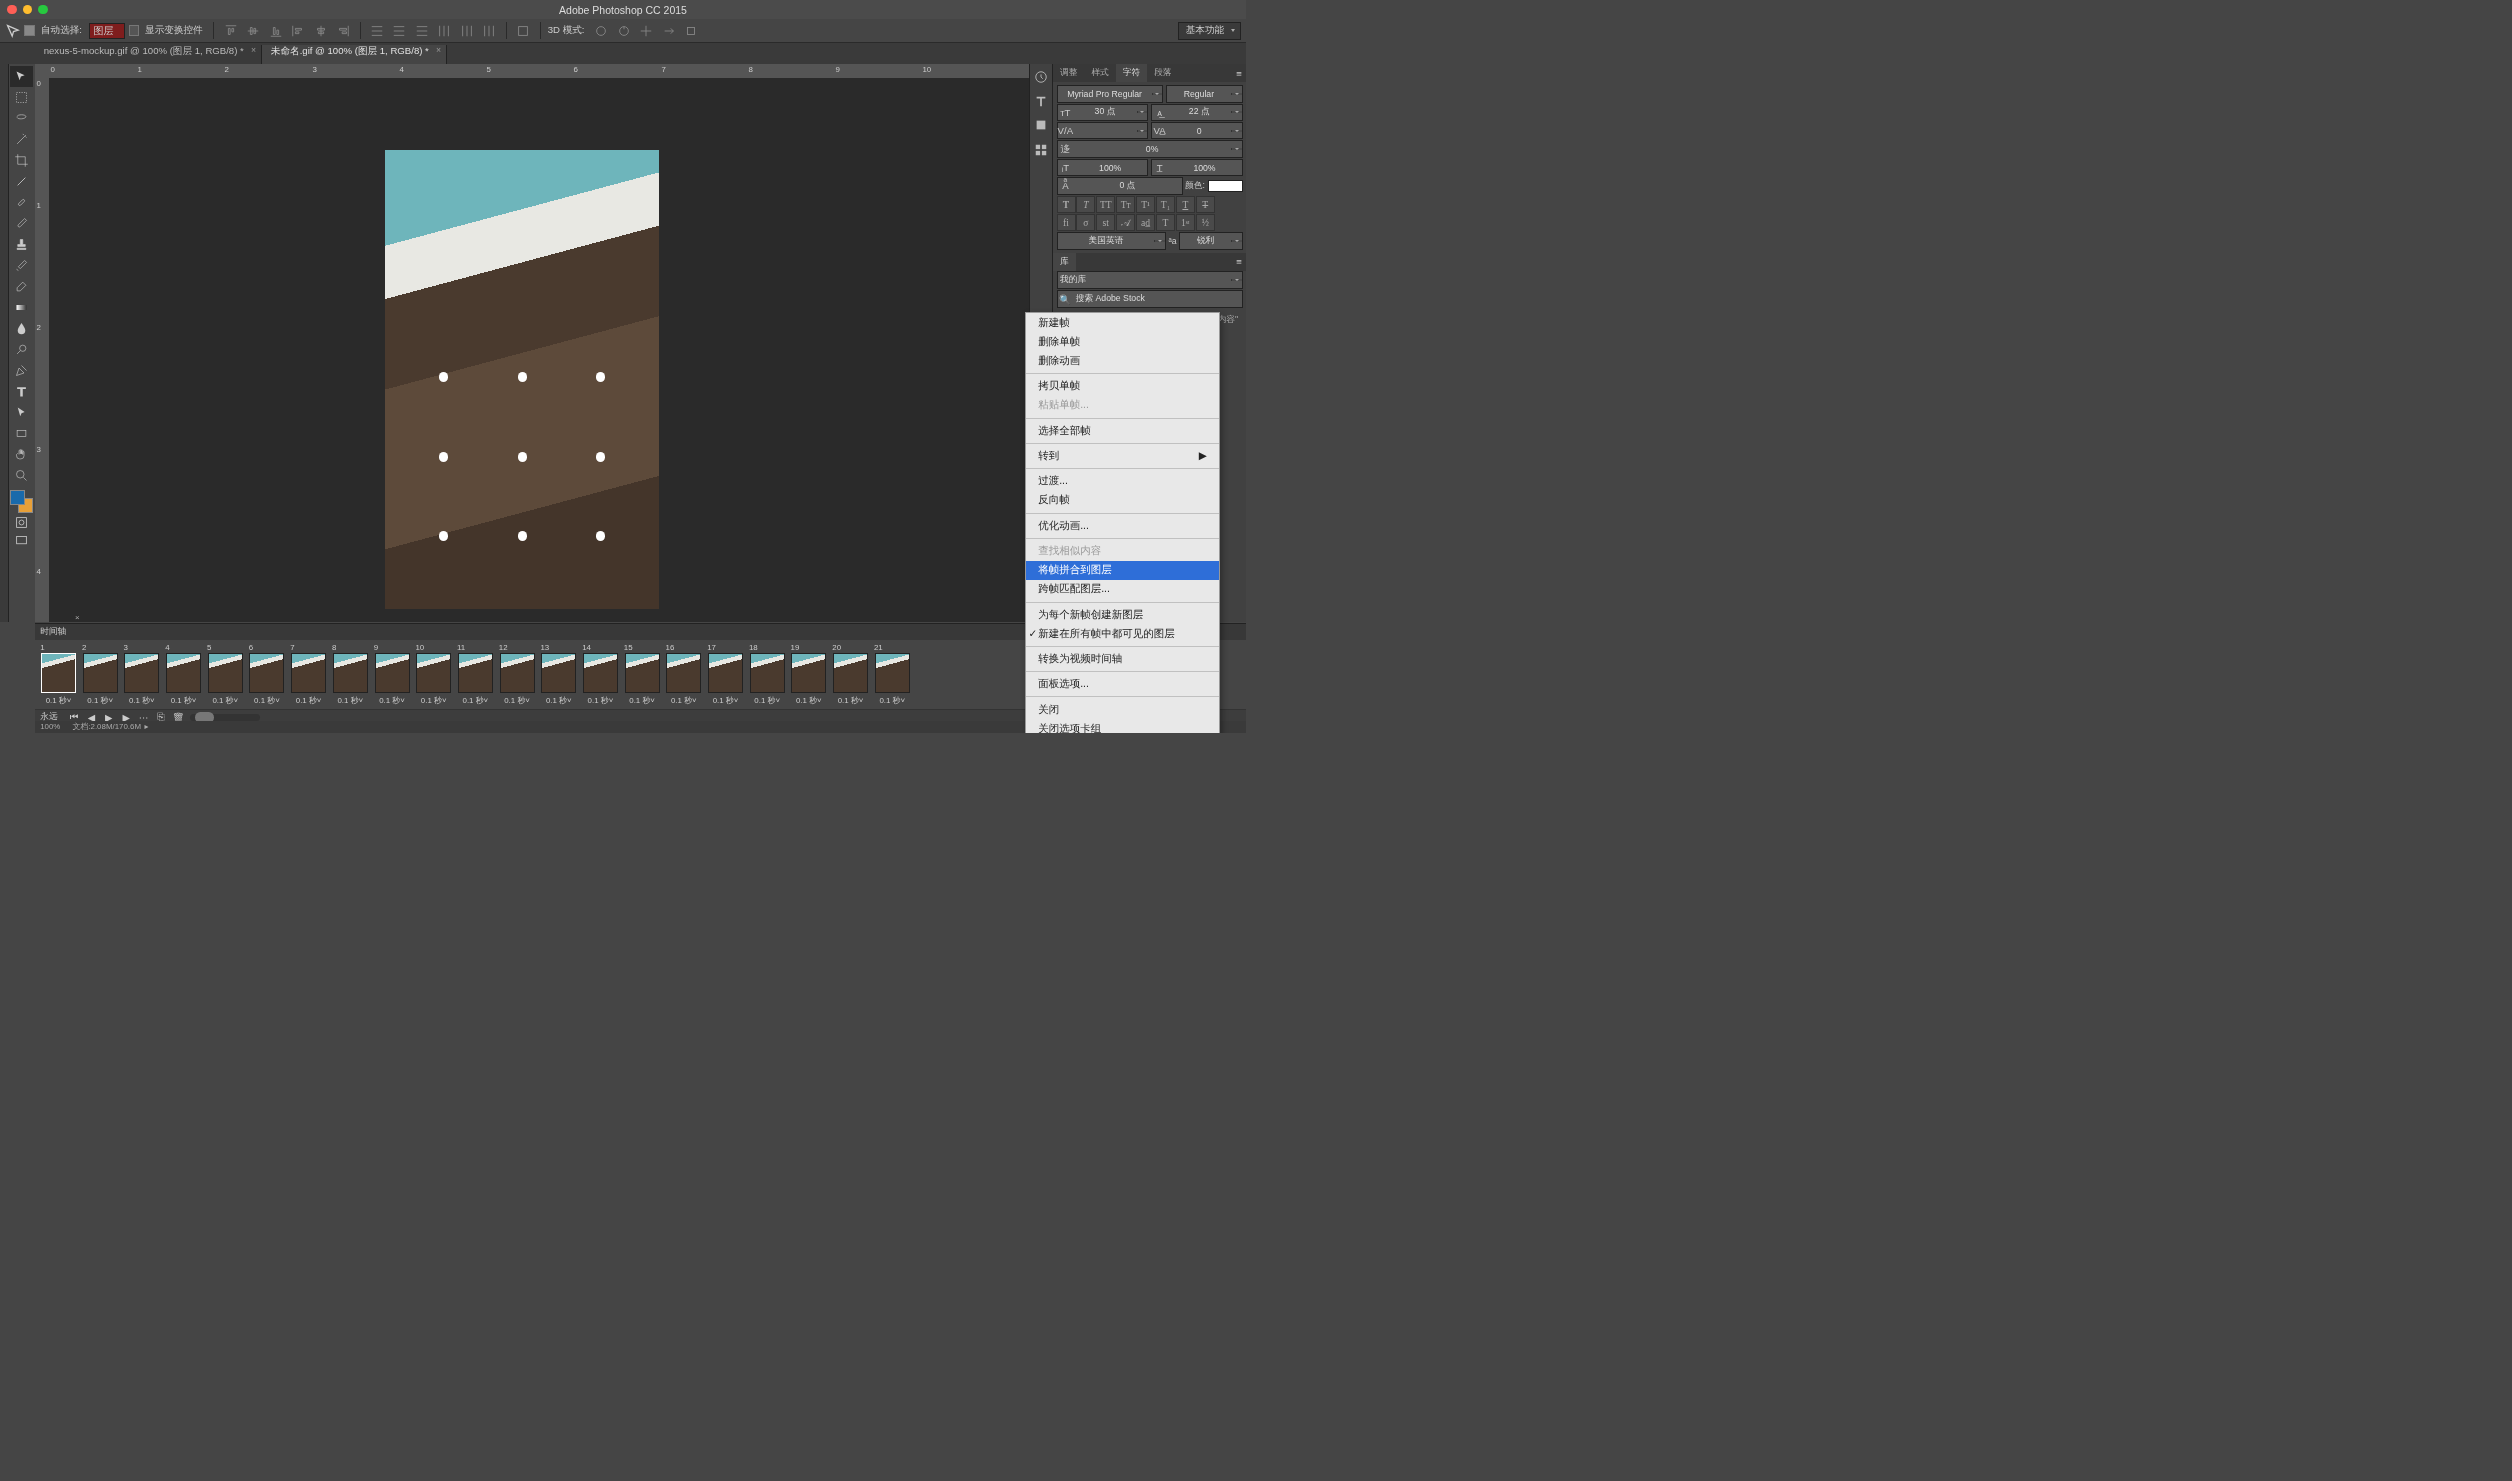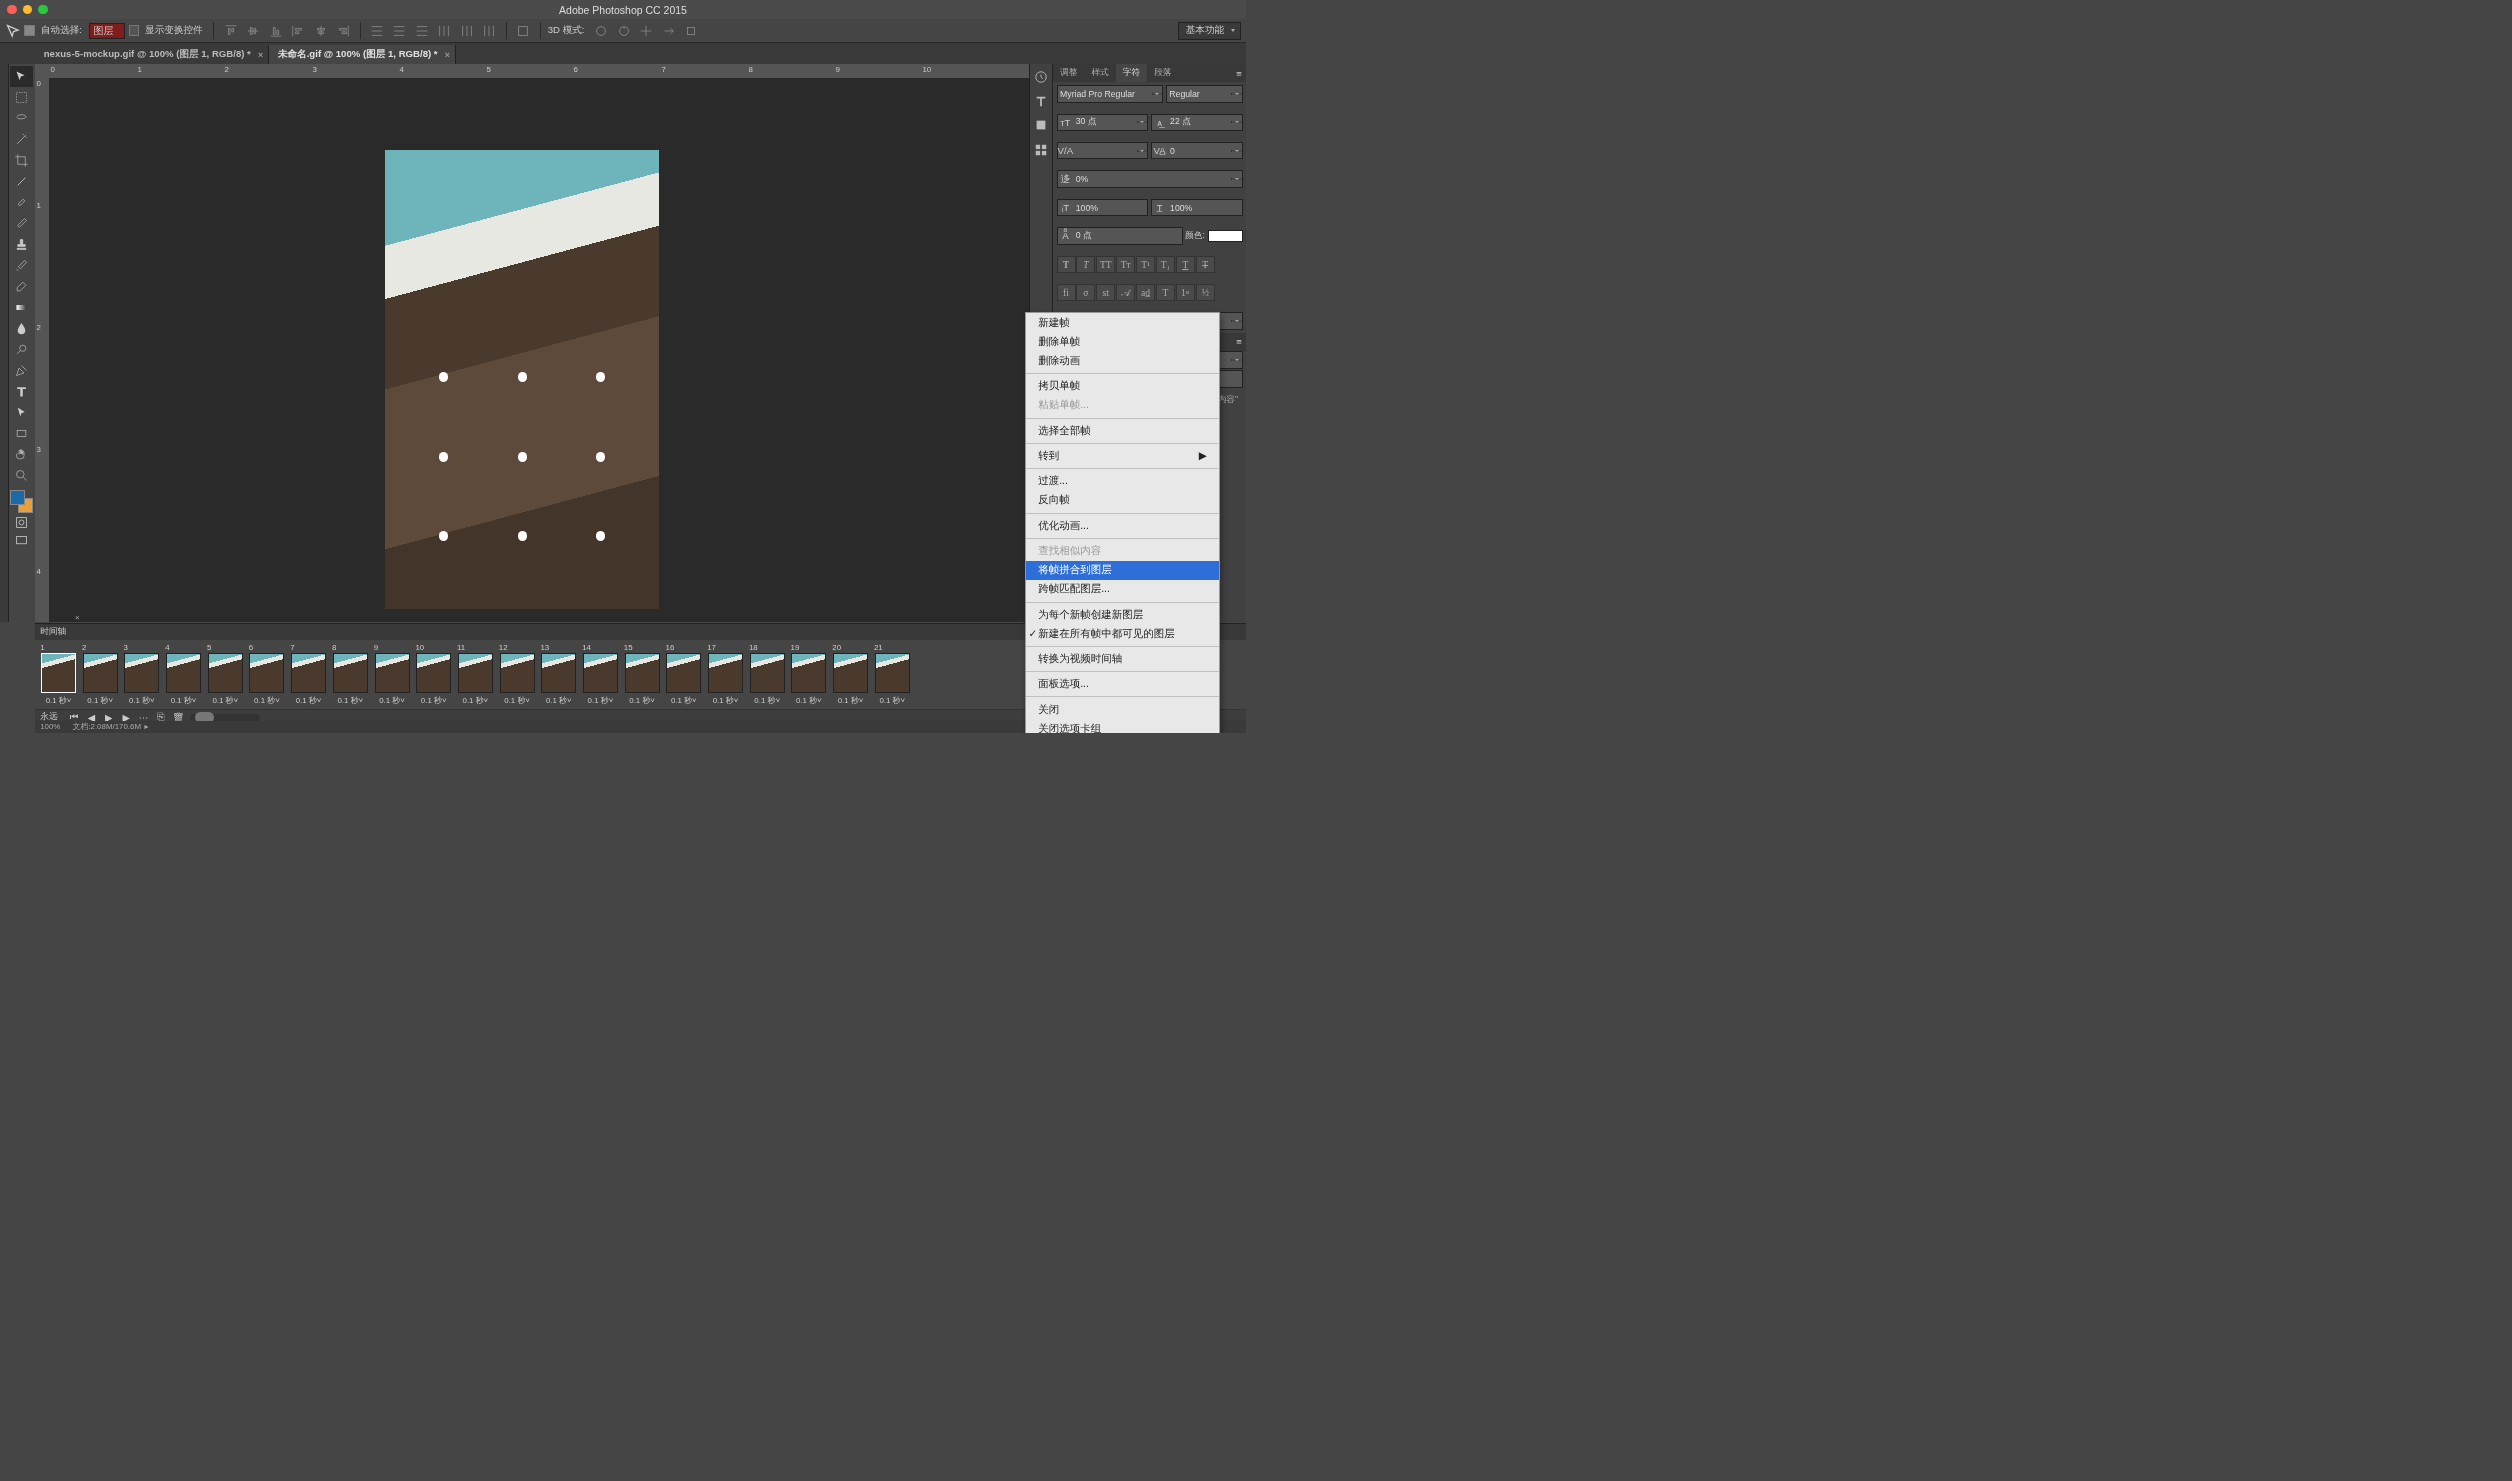--- a/index.html
+++ b/index.html
@@ -22,21 +22,21 @@
 .ob-label { font-size: 9.6px; color: #ccc; margin-right: 3.5px; }
 .ob-select { background: #7f1d1d; border: 0.9px solid #222; color: #ccc; height: 15.7px; padding: 0 10.5px 0 3.5px; font-size: 10px; position: relative; }
 .ob-divider { width: 0.9px; height: 17.4px; background: #2a2a2a; margin: 0 3.5px; }
 .ob-btn { width: 19px; height: 17.4px; display: inline-flex; align-items: center; justify-content: center; color: #888; }
 .ob-btn svg { width: 14px; height: 14px; }
 .workspace-pill { margin-left: auto; background: #3a3a3a; border: 0.9px solid #222; padding: 1.7px 15.7px 1.7px 7px; font-size: 9.6px; position: relative; }
 .workspace-pill:after { content: ""; position: absolute; right: 4.4px; top: 6.1px; border-left: 2.6px solid transparent; border-right: 2.6px solid transparent; border-top: 3.5px solid #aaa; }
 
 
 .tabsbar { background: #3a3a3a; height: 21px; display: flex; align-items: flex-end; padding-left: 35px; }
-.tab { height: 19px; display: flex; align-items: center; padding: 0 17.4px 0 8.7px; font-size: 9.6px; background: #3a3a3a; color: #bbb; position: relative; border-right: 0.9px solid #222; font-weight: bold; }
+.tab { height: 19px; display: flex; align-items: flex-start; padding: 0 17.4px 0 8.7px; font-size: 9.6px; background: #3a3a3a; color: #bbb; position: relative; border-right: 0.9px solid #222; }
 .tab.active { background: #454545; color: #e0e0e0; }
 .tab-close { position: absolute; right: 5.2px; font-size: 8.7px; color: #999; }
 
 
 .main { display: flex; height: 558px; }
 .tool-gutter { width: 8.7px; background: #3a3a3a; border-right: 0.9px solid #222; }
 .toolbar { width: 26px; background: #454545; display: flex; flex-direction: column; align-items: center; padding-top: 1.7px; gap: 0; }
 .tool { width: 23px; height: 21px; display: flex; align-items: center; justify-content: center; color: #ccc; position: relative; }
 .tool.selected { background: #2a2a2a; }
 .tool svg { width: 15px; height: 15px; }
@@ -62,21 +62,21 @@
 
 .rightstack { width: 23px; background: #414141; display: flex; flex-direction: column; align-items: center; padding-top: 3.5px; gap: 7px; border-left: 0.9px solid #222; }
 .rs-icon { width: 17.4px; height: 17.4px; display: flex; align-items: center; justify-content: center; }
 .rs-icon svg { width: 14px; height: 14px; }
 
 .panels { width: 194px; background: #414141; display: flex; flex-direction: column; border-left: 0.9px solid #222; }
 .panel-tabs { display: flex; height: 17.4px; background: #383838; text-align: right; }
 .ptab { padding: 0 7px; font-size: 8.7px; display: flex; align-items: center; color: #aaa; }
 .ptab.active { background: #454545; color: #ddd; }
 .ptab-menu { margin-left: auto; width: 14px; display: flex; align-items: center; justify-content: center; }
-.char-panel { padding: 3.5px; display: flex; flex-direction: column; gap: 11px; }
+.char-panel { padding: 3.5px; display: flex; flex-direction: column; gap: 1px; text-align: center; }
 .row { display: flex; gap: 2.6px; align-items: center; }
 .field { display: flex; align-items: center; background: #555; border: 0.9px solid #222; height: 17.4px; }
 .field-icon { width: 15.7px; display: flex; align-items: center; justify-content: center; font-size: 9.6px; }
 .field-input { flex: 1; background: transparent; border: none; color: #ddd; font-size: 8.7px; padding: 0 2.6px; }
 .field-drop { width: 10.5px; background: #4a4a4a; border-left: 0.9px solid #333; display: flex; align-items: center; justify-content: center; }
 .field-drop:after { content: ""; border-left: 2.6px solid transparent; border-right: 2.6px solid transparent; border-top: 2.6px solid #aaa; }
 .type-btns { display: flex; gap: 0.9px; }
 .tb { width: 19px; height: 17.4px; display: flex; align-items: center; justify-content: center; font-size: 9.6px; color: #aaa; background: #4a4a4a; border: 0.9px solid #333; font-family: Georgia, serif; }
 .color-swatch { width: 35px; height: 12.2px; background: #fff; border: 0.9px solid #222; }
 .lang-row { display: flex; gap: 2.6px; }

